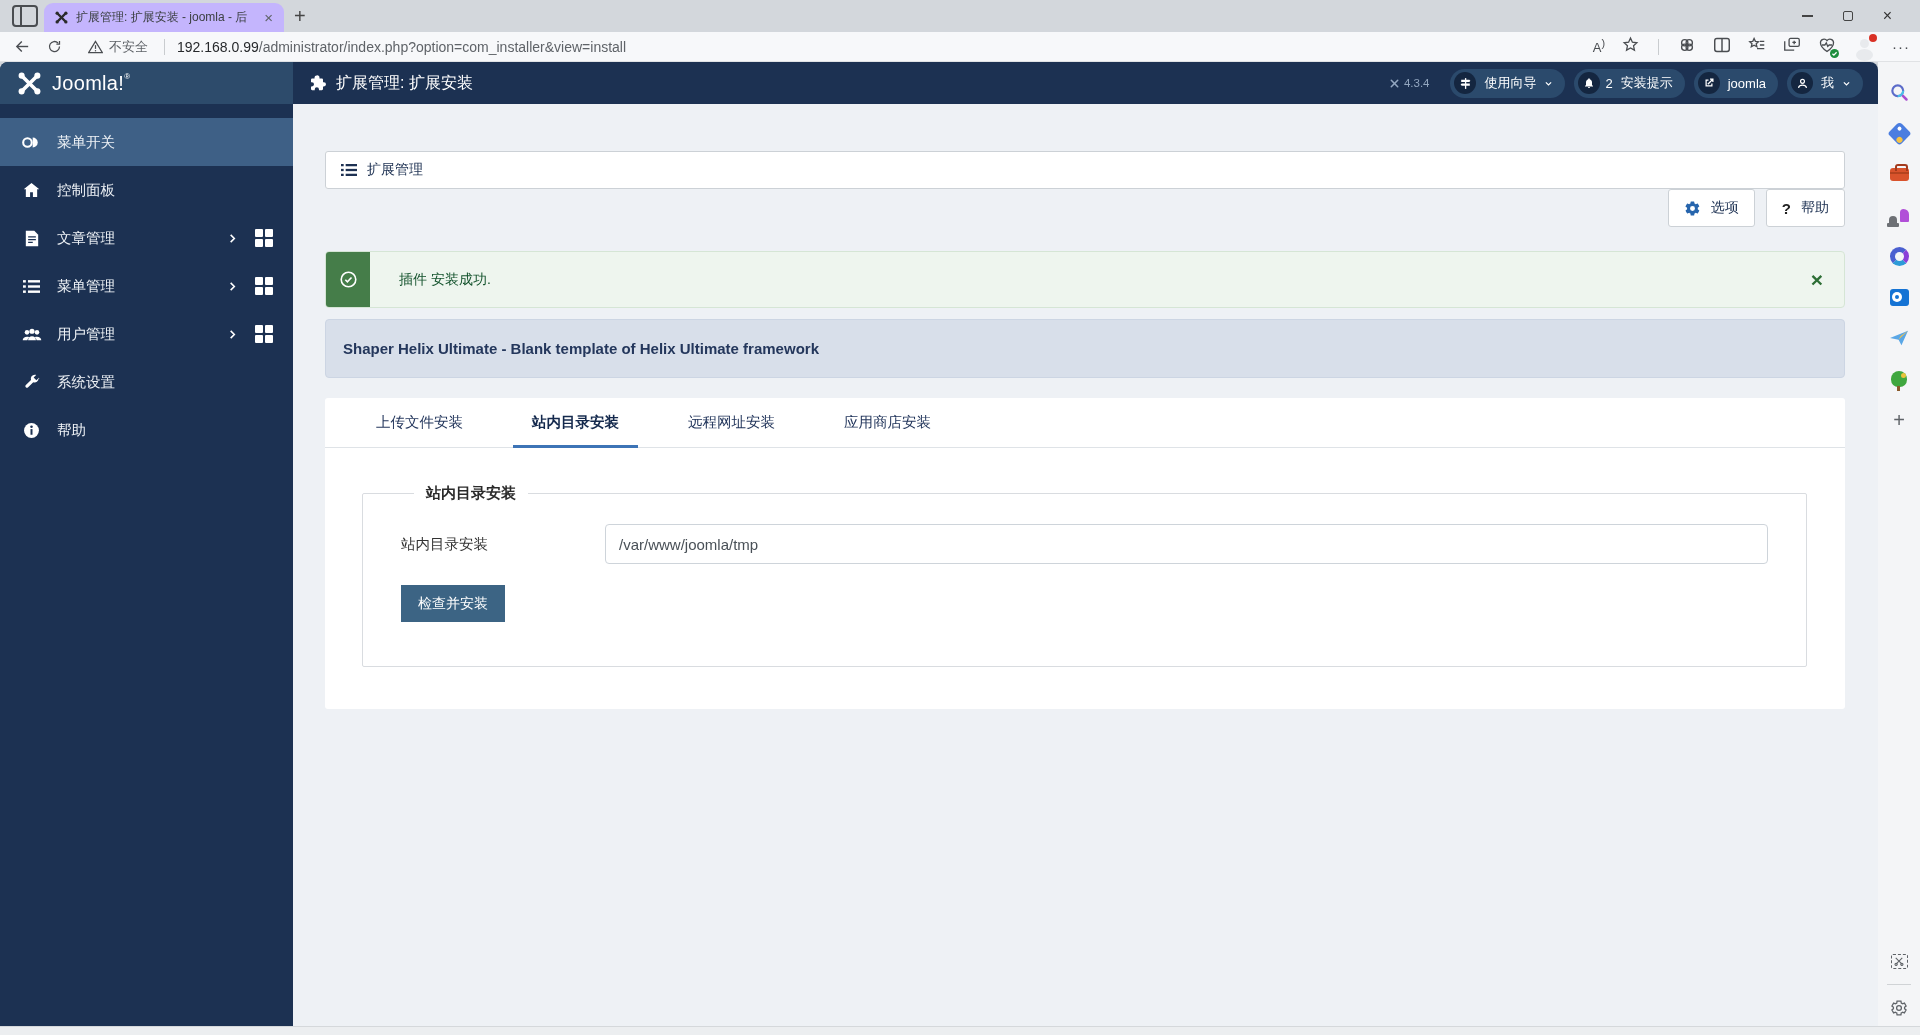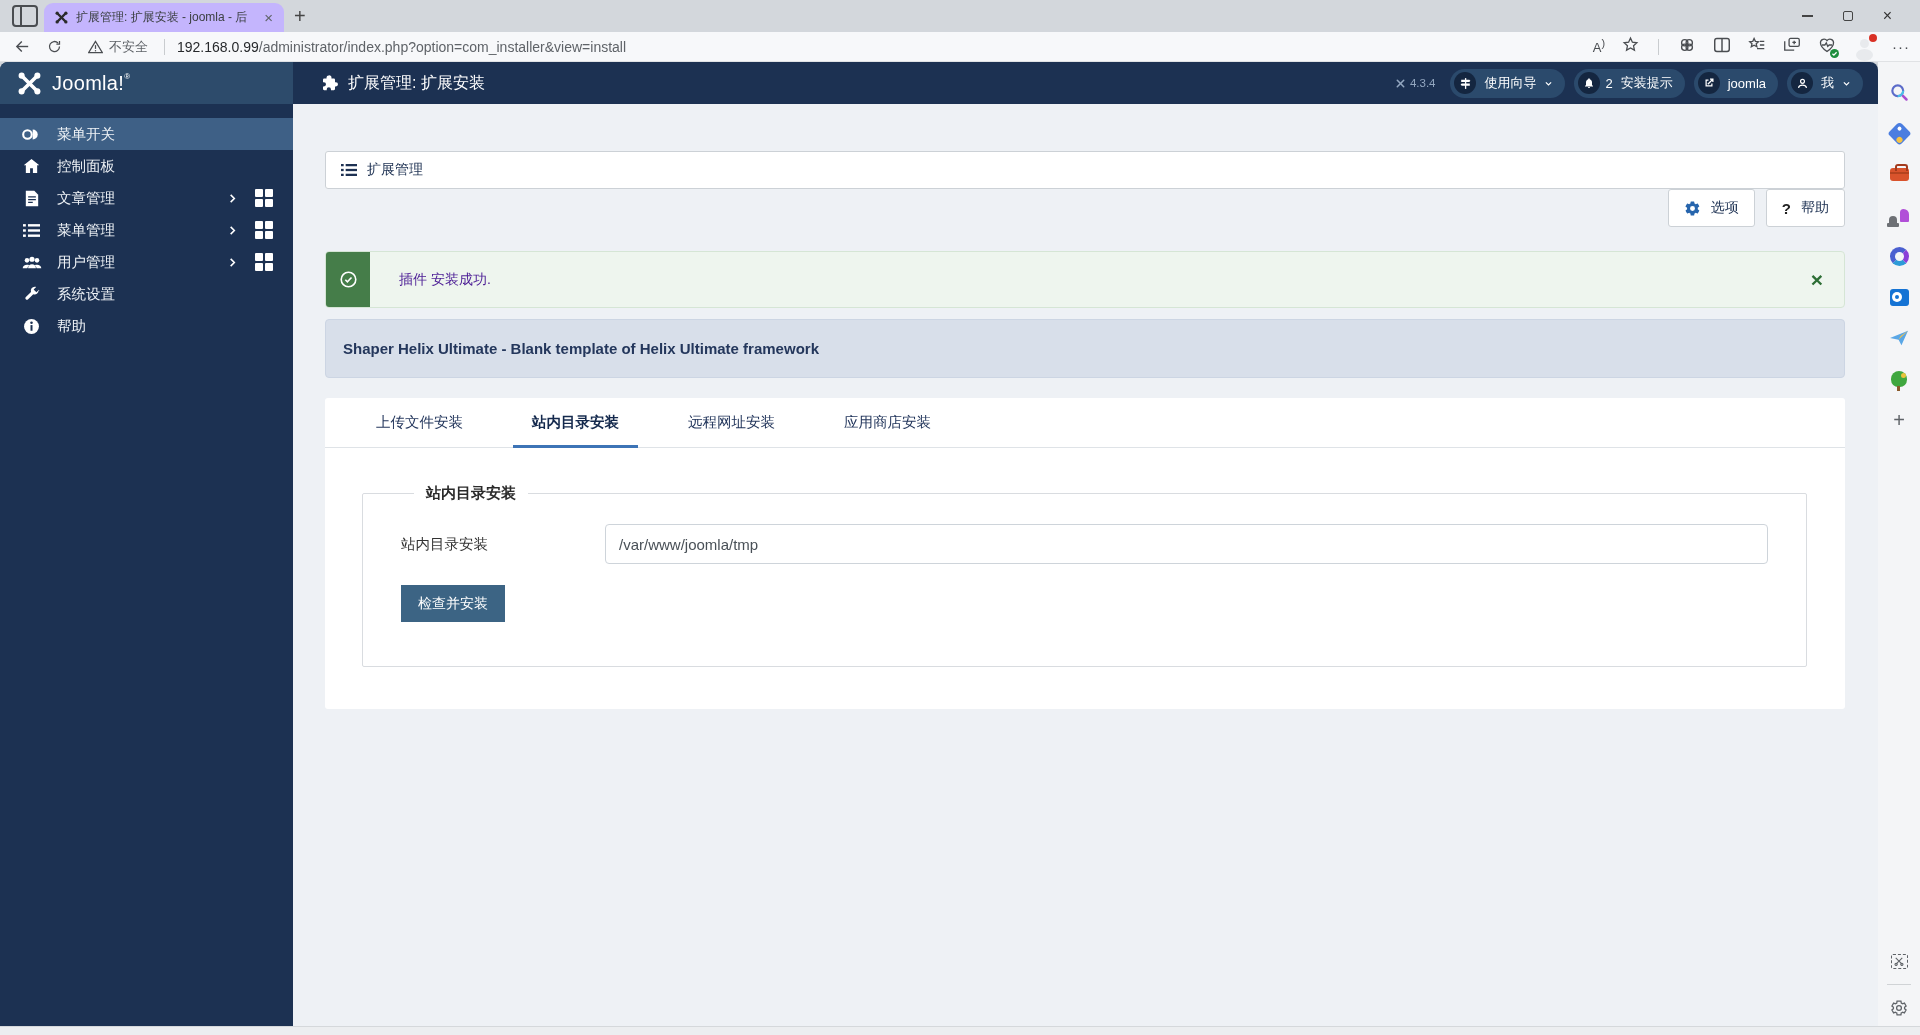--- a/index.html
+++ b/index.html
@@ -38,46 +38,46 @@
 
   
   .workspace { position:absolute; top:62px; left:0; right:0; bottom:9px; display:flex; }
   .viewport { flex:1; display:flex; flex-direction:column; border-radius:8px 8px 0 0; overflow:hidden; min-width:0; }
 
   
   .jheader { height:42px; flex:0 0 42px; display:flex; align-items:stretch; background:#1c3152; }
   .jlogo { width:293px; flex:0 0 293px; background:#2d4b6b; display:flex; align-items:center; padding-left:16px; gap:9px; color:#fff; }
   .jlogo-text { font-size:20px; letter-spacing:.3px; }
   .jlogo-reg { font-size:8px; vertical-align:top; }
-  .jtitle { display:flex; align-items:center; gap:10px; color:#fff; font-size:16px; font-weight:500; padding-left:27px; }
+  .jtitle { display:flex; align-items:center; gap:10px; color:#fff; font-size:16px; font-weight:500; padding-left:15px; }
   .jmeta { margin-left:auto; display:flex; align-items:center; gap:9px; padding-right:15px; }
-  .jversion { color:#93a7c0; font-size:11.5px; display:flex; align-items:center; gap:4px; margin-right:6px; }
+  .jversion { color:#93a7c0; font-size:11.5px; display:flex; align-items:center; gap:4px; margin-right:12px; }
   .pill { height:29px; border-radius:15px; background:#2b4a6c; display:flex; align-items:center; gap:8px; padding:0 12px 0 4px; color:#fff; font-size:13px; }
   .pcirc { width:22px; height:22px; border-radius:50%; background:#142640; display:flex; align-items:center; justify-content:center; flex:0 0 22px; }
   .pcount { font-size:13px; margin-left:-3px; }
   .caret { width:9px; height:9px; display:inline-block; }
 
   
   .jbody { flex:1; display:flex; min-height:0; }
   .jsidebar { width:293px; flex:0 0 293px; background:#1c3152; padding-top:14px; }
-  .snav { height:32px; display:flex; align-items:center; padding:0 20px 0 21px; color:#eef2f6; font-size:14.5px; gap:15px; cursor:pointer; }
+  .snav { height:48px; display:flex; align-items:center; padding:0 20px 0 21px; color:#eef2f6; font-size:14.5px; gap:15px; cursor:pointer; }
   .snav.active { background:#3e6086; }
   .sic { width:21px; display:flex; justify-content:center; flex:0 0 21px; }
   .slabel { flex:1; }
   .sright { display:flex; align-items:center; gap:17px; }
 
   .jmain { flex:1; background:#eef1f5; min-width:0; }
   .jtoolbar { display:flex; margin:47px 33px 0 32px;flex-direction:column; }
   .btn { height:38px; background:#fff; border:1px solid #ccd1d6; border-radius:3px; display:flex; align-items:center; gap:10px; padding:0 15px; color:#1d3152; font-size:14px; cursor:pointer; }
   .btn-q { font-weight:bold; font-size:15px; color:#222; }
   .tb-right { margin-left:auto; display:flex; gap:11px; }
 
   .jalert { margin:24px 33px 0 32px; height:57px; background:#eef5ee; border:1px solid #d5e5d5; border-radius:4px; display:flex; align-items:center; overflow:hidden; }
   .al-block { width:44px; height:100%; background:#457d49; display:flex; align-items:center; justify-content:center; flex:0 0 44px; }
-  .al-msg { margin-left:29px; color:#4c1d95; font-size:14px; }
+  .al-msg { margin-left:29px; color:#14532d; font-size:14px; }
   .al-close { margin-left:auto; margin-right:21px; color:#2d6e35; font-size:21px; font-weight:bold; line-height:1; cursor:pointer; }
 
   .jbanner { margin:11px 33px 0 32px; height:59px; background:#d8dfea; border:1px solid #ccd5e3; border-radius:4px; display:flex; align-items:center; padding-left:17px; font-weight:bold; font-size:15px; color:#24375c; }
 
   .jpanel { margin:20px 33px 0 32px; height:311px; background:#fff; border-radius:3px; }
   .jtabs { height:50px; border-bottom:1px solid #dfe3e7; display:flex; padding-left:1px; }
   .jtab { padding:0 19px; display:flex; align-items:center; font-size:14.5px; color:#23365c; position:relative; cursor:pointer;margin-left:31px; }
   .jtab.active { font-weight:bold; color:#14294d; }
   .jtab.active:after { content:""; position:absolute; left:0; right:0; bottom:-1px; height:3px; background:#3d74b6; }
 

